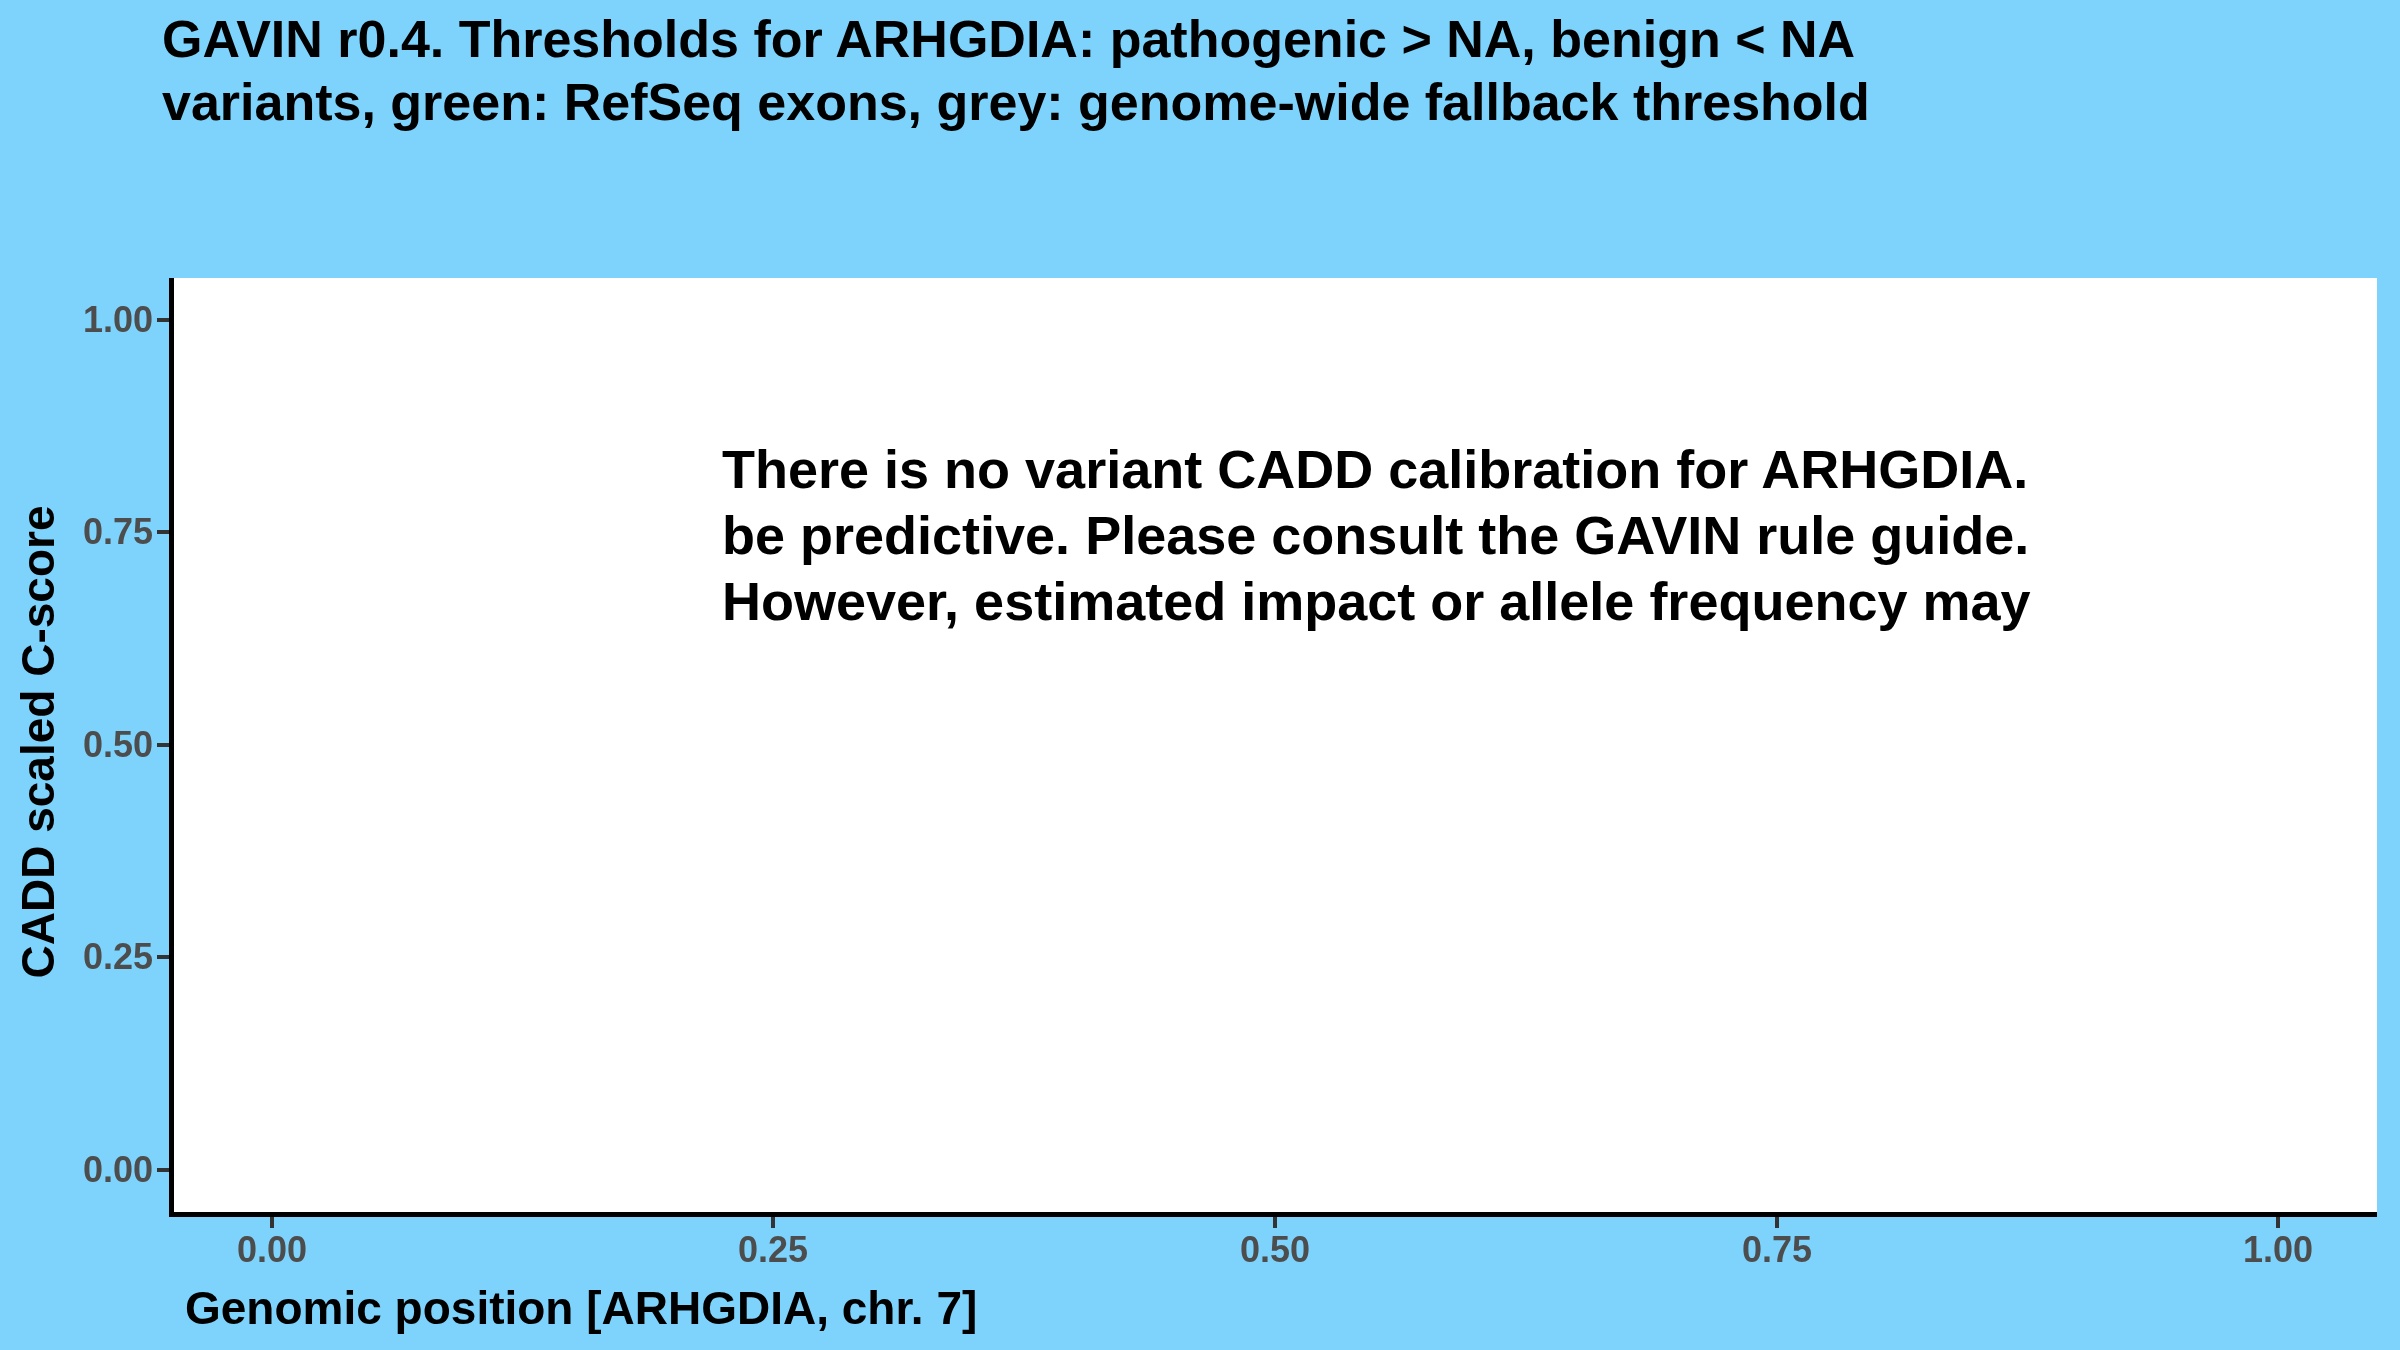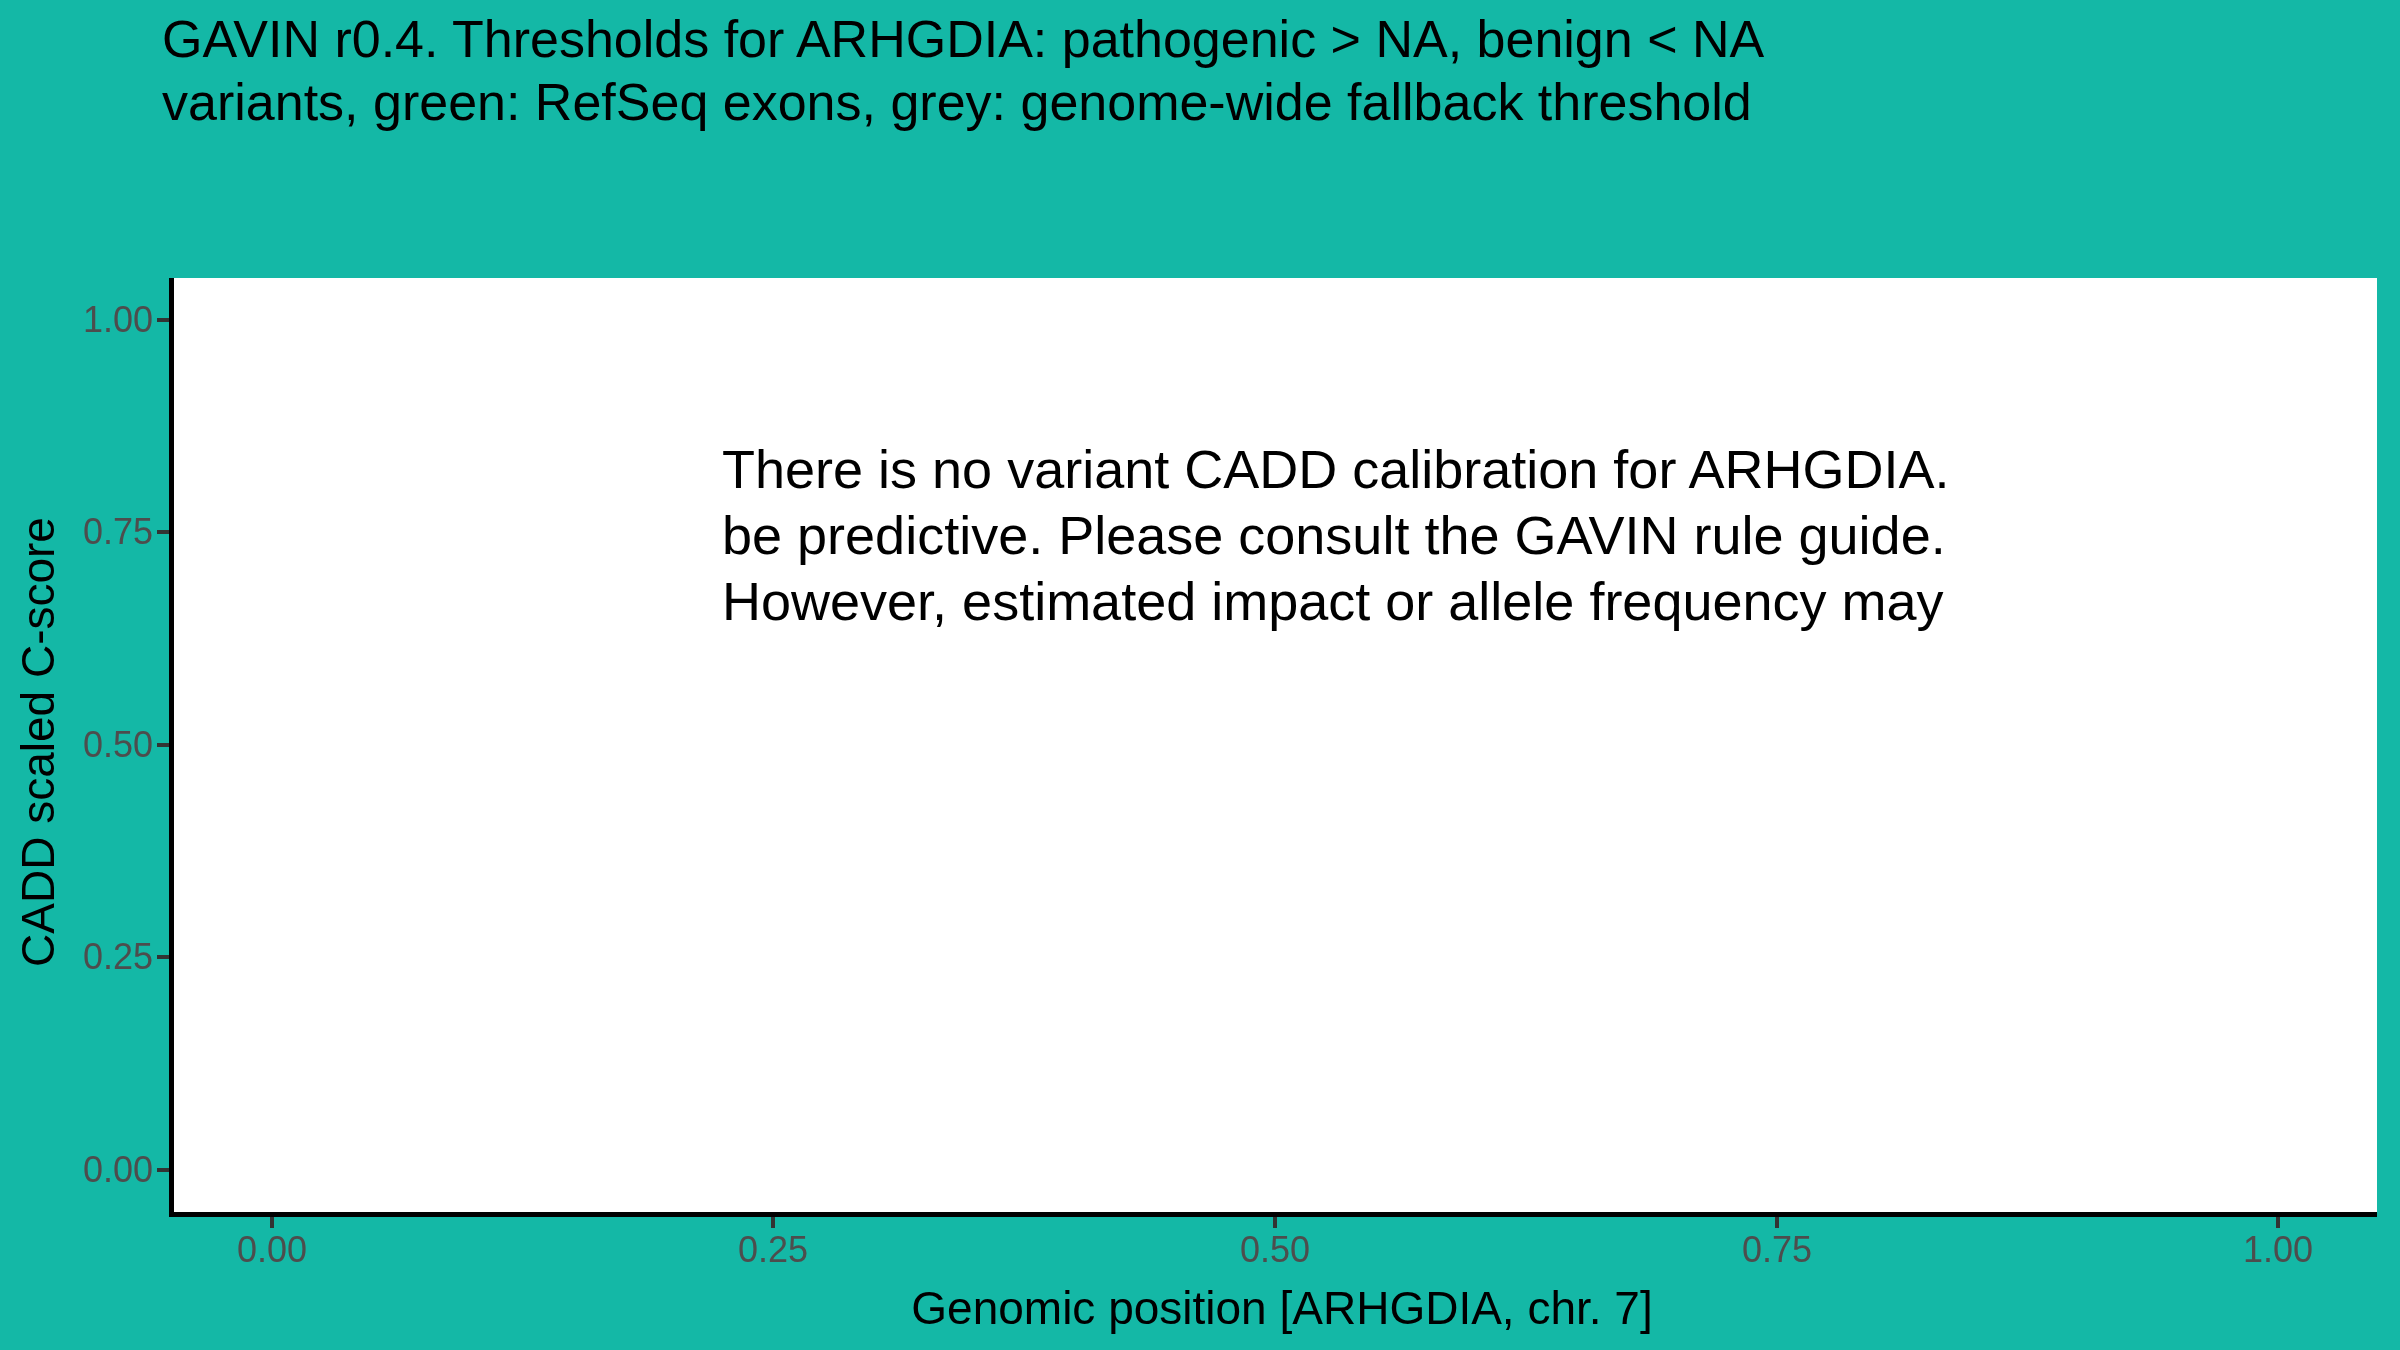--- a/index.html
+++ b/index.html
@@ -5,22 +5,23 @@
   html, body {
     margin: 0;
     padding: 0;
     background: #ffffff;
     font-family: "Liberation Sans", "DejaVu Sans", sans-serif;
   }
   #canvas {
     position: relative;
     width: 2400px;
     height: 1350px;
-    background: #14b8a6;
+    background: #7dd3fc;
     overflow: hidden;
+    font-weight: bold;
   }
   .abs { position: absolute; }
 
   
   #plot-title {
     left: 162px;
     top: 8px;
     font-size: 52px;
     line-height: 63px;
     color: #000000;
@@ -70,24 +71,23 @@
     height: 40px;
     line-height: 40px;
     text-align: center;
     font-size: 36px;
     color: #4d4d4d;
     white-space: nowrap;
   }
 
   
   #x-axis-title {
-    left: 178px;
+    left: 185px;
     top: 1281px;
     width: 2208px;
-    text-align: center;
     font-size: 46px;
     color: #000000;
     white-space: nowrap;
   }
   #y-axis-title {
     left: -430px;
     top: 719px;
     width: 936px;
     height: 46px;
     line-height: 46px;

